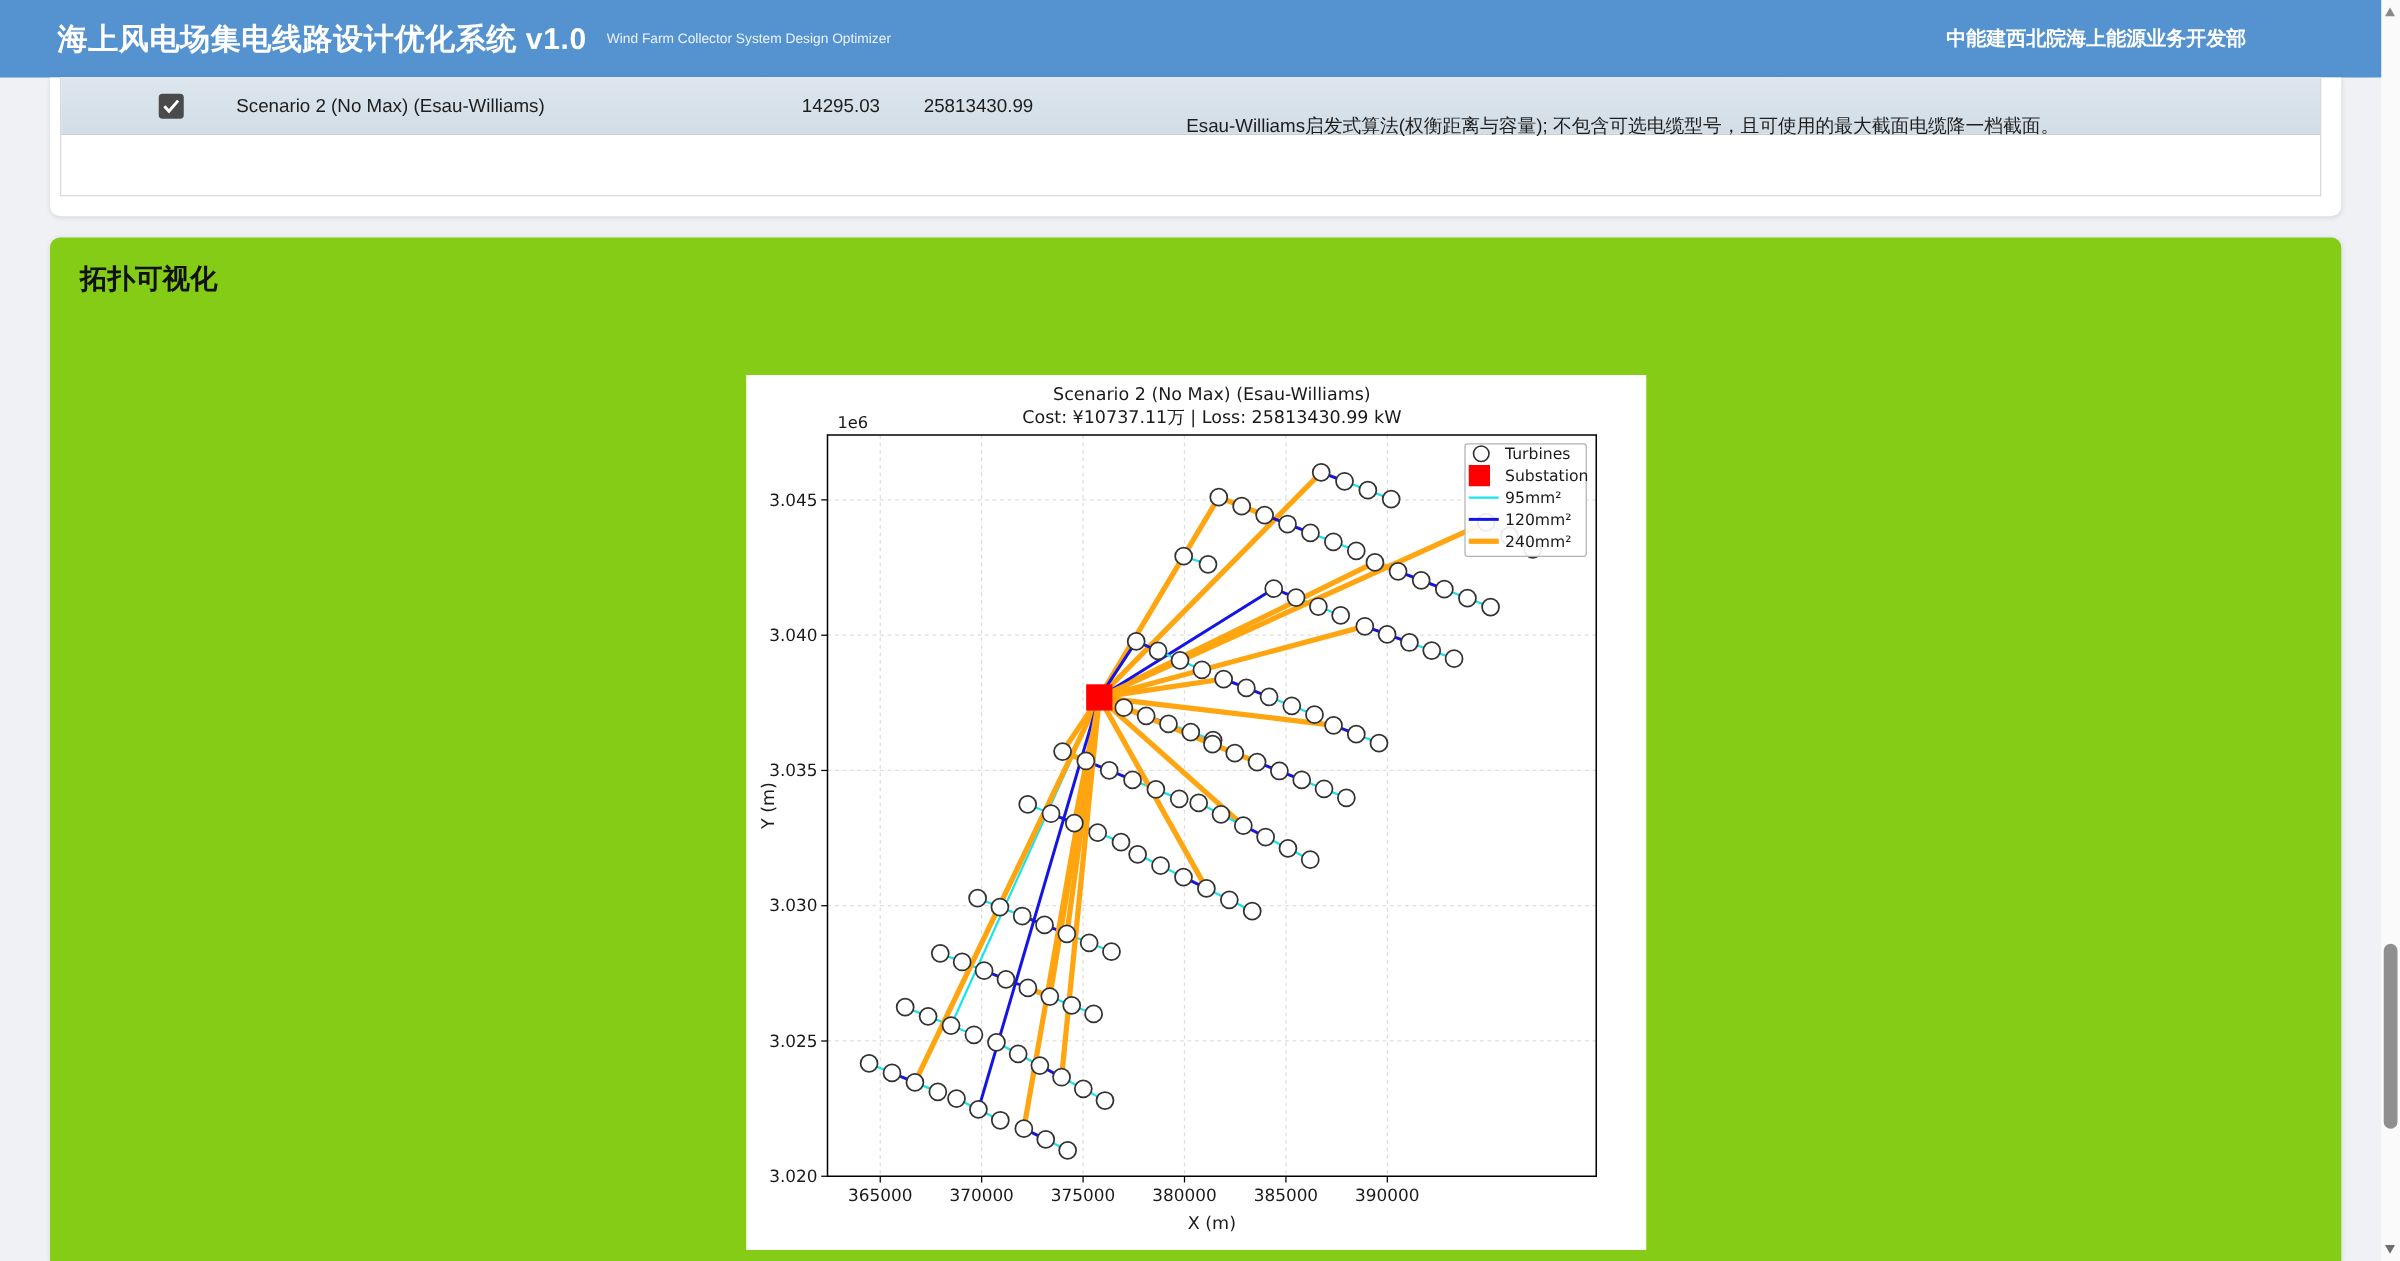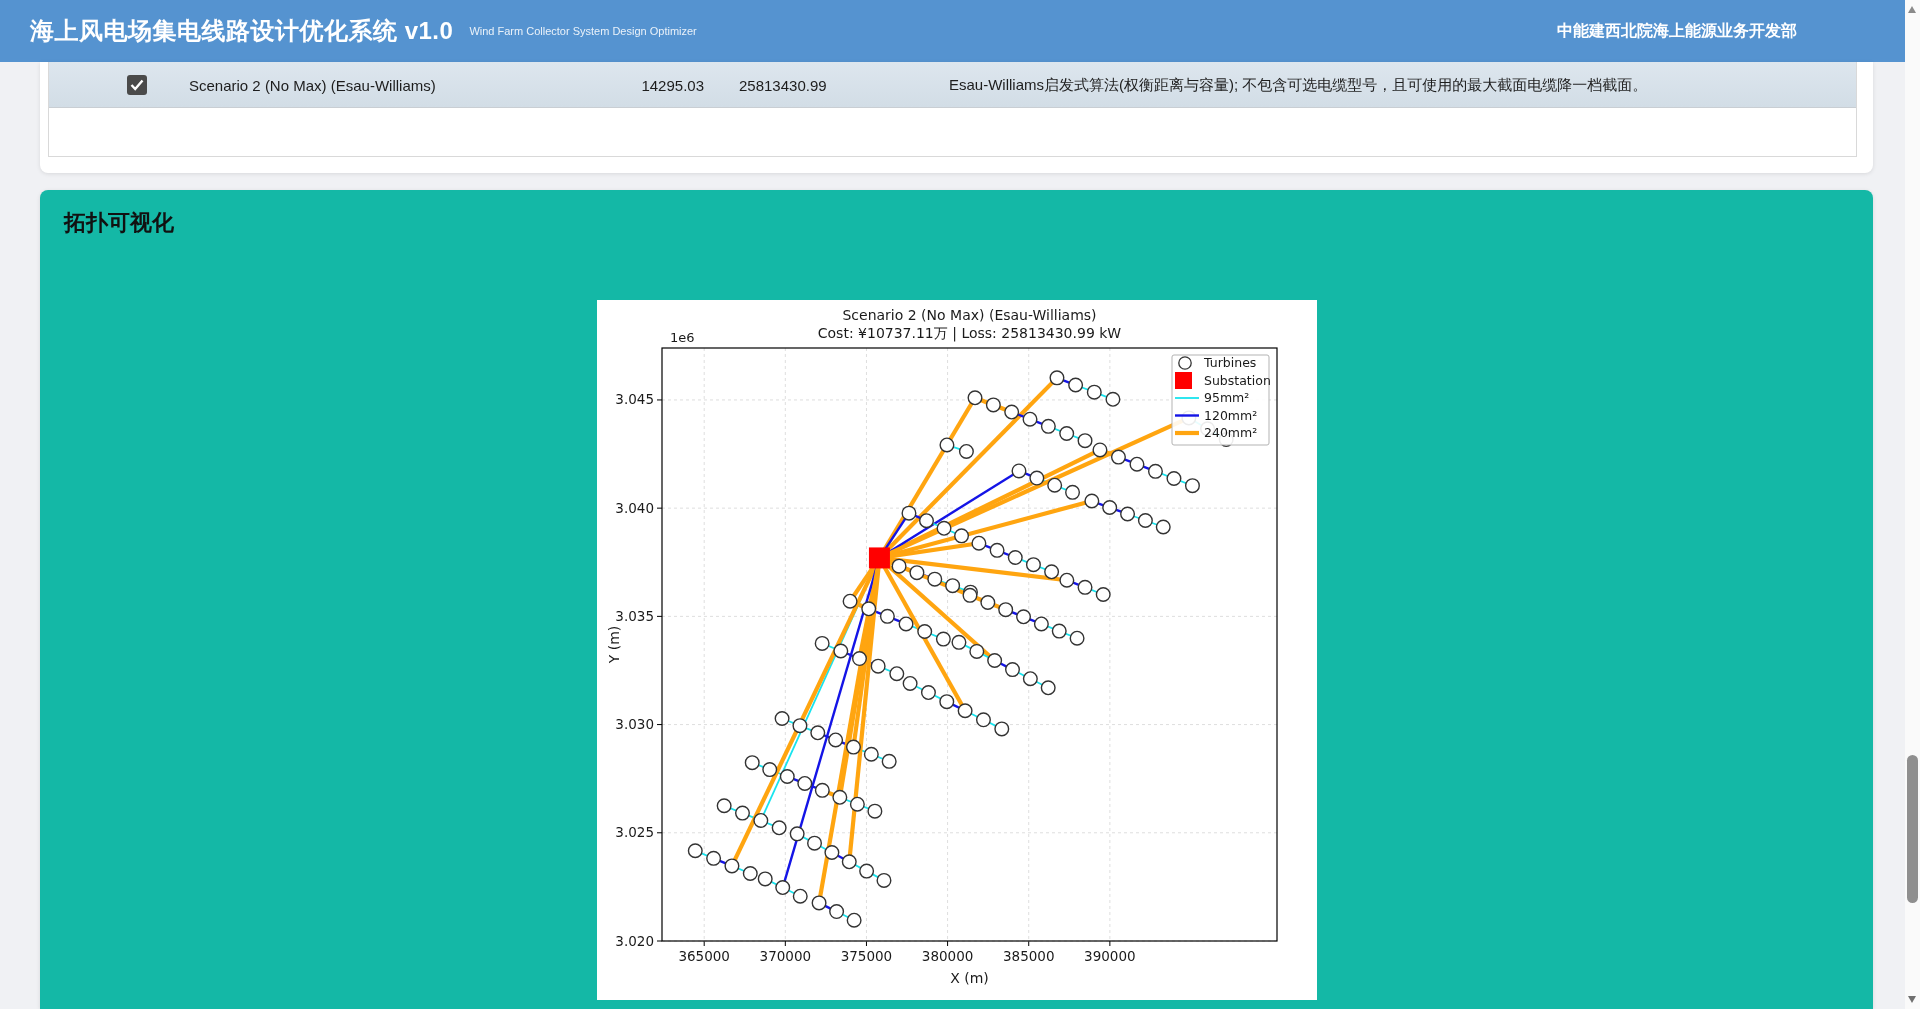--- a/index.html
+++ b/index.html
@@ -8,21 +8,21 @@
     font-family: "Liberation Sans", sans-serif;
     background:#f0f1f4;
     position:relative;
   }
   
   .app-header{
     position:absolute; top:0; left:0; width:1920px; height:62px;
     background:#5593d0; color:#fff;
     display:flex; align-items:center;
   }
-  .app-header .title{ font-size:24px; font-weight:bold; margin-left:30px; letter-spacing:0.5px;}
+  .app-header .title{ font-size:24px; font-weight:bold; margin-left:46px; letter-spacing:0.5px;}
   .app-header .subtitle{ font-size:11px; font-weight:normal; margin-left:16px; color:rgba(255,255,255,0.88);}
   .app-header .org{ position:absolute; right:123px; font-size:16px; font-weight:bold;}
   
   .card1{
     position:absolute; left:40px; top:62px; width:1833px; height:111px;
     background:#fff; border-radius:0 0 8px 8px;
     box-shadow:0 1px 4px rgba(0,0,0,0.10);
   }
   .table-wrap{
     position:absolute; left:8px; top:0; width:1809px; height:95px;
@@ -37,30 +37,30 @@
   }
   .scenario-row .cell{ position:absolute; top:50%; transform:translateY(-50%); white-space:nowrap;}
   .cb{
     position:absolute; left:78px; top:13px; width:20px; height:20px;
     background:#4a4a4a; border-radius:3px; cursor:pointer;
     display:flex; align-items:center; justify-content:center;
   }
   .cell.name{ left:140px; }
   .cell.cost{ left:500px; width:155px; text-align:right; }
   .cell.loss{ left:690px; width:180px; text-align:left; }
-  .cell.desc{ left:900px; }
+  .cell.desc{ left:900px;margin-top:16px; }
   .table-footer{
     height:48px; display:flex; align-items:center;
     padding-left:12px; font-size:15px; color:#333;
     background:#fff;
   }
   
   .card2{
     position:absolute; left:40px; top:190px; width:1833px; height:819px;
-    background:#14b8a6; border-radius:8px 8px 0 0;
+    background:#84cc16; border-radius:8px 8px 0 0;
     box-shadow:0 1px 4px rgba(0,0,0,0.10);
     padding:18px 24px;
   }
   .card2 h2{ font-size:22px; font-weight:bold; color:#111; }
   .fig-wrap{ display:flex; justify-content:center; }
   .fig-wrap svg{ margin-top:62px; background:#fff; }
   
   .pagebar{ position:absolute; right:0; top:0; width:15px; height:1009px; background:#fafafa; }
   .pagebar .arrow-up{
     position:absolute; top:6px; left:3px;

